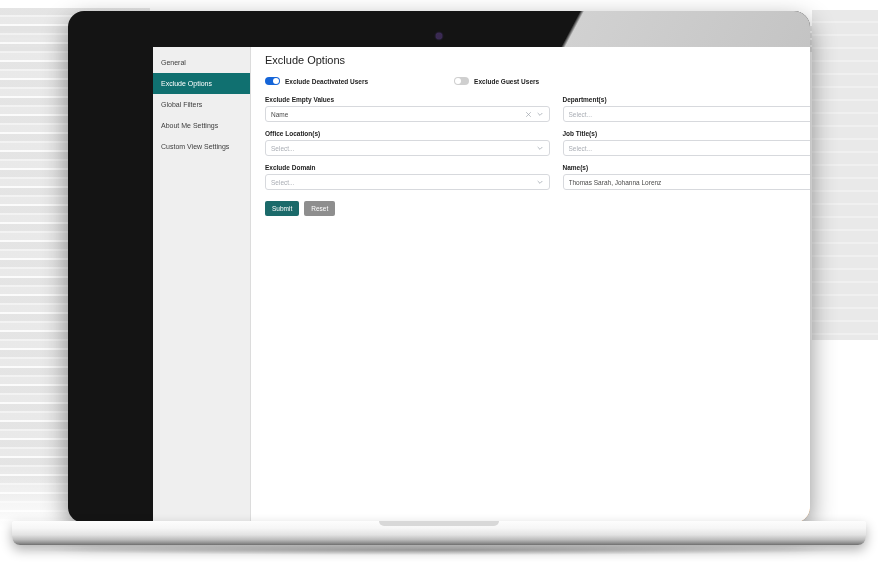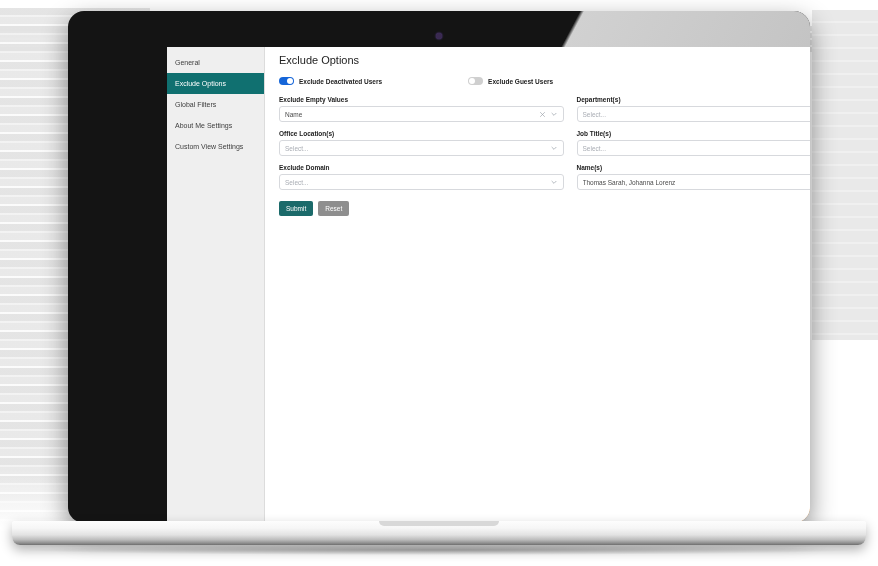--- a/index.html
+++ b/index.html
@@ -85,21 +85,21 @@
   }
   #camera {
     position: absolute; left: 50%; top: 22px; margin-left: -3px;
     width: 6px; height: 6px; border-radius: 50%;
     background: #3a2a50;
     box-shadow: 0 0 2px rgba(120,80,200,.9);
   }
 
   #screen {
     position: absolute;
-    left: 99px; top: 36px;
+    left: 85px; top: 36px;
     width: 708px; height: 477px;
     background: #fdba74;
     overflow: hidden;
     display: flex;
   }
 
   
   #base {
     position: absolute; left: 12px; top: 521px;
     width: 854px; height: 24px;

